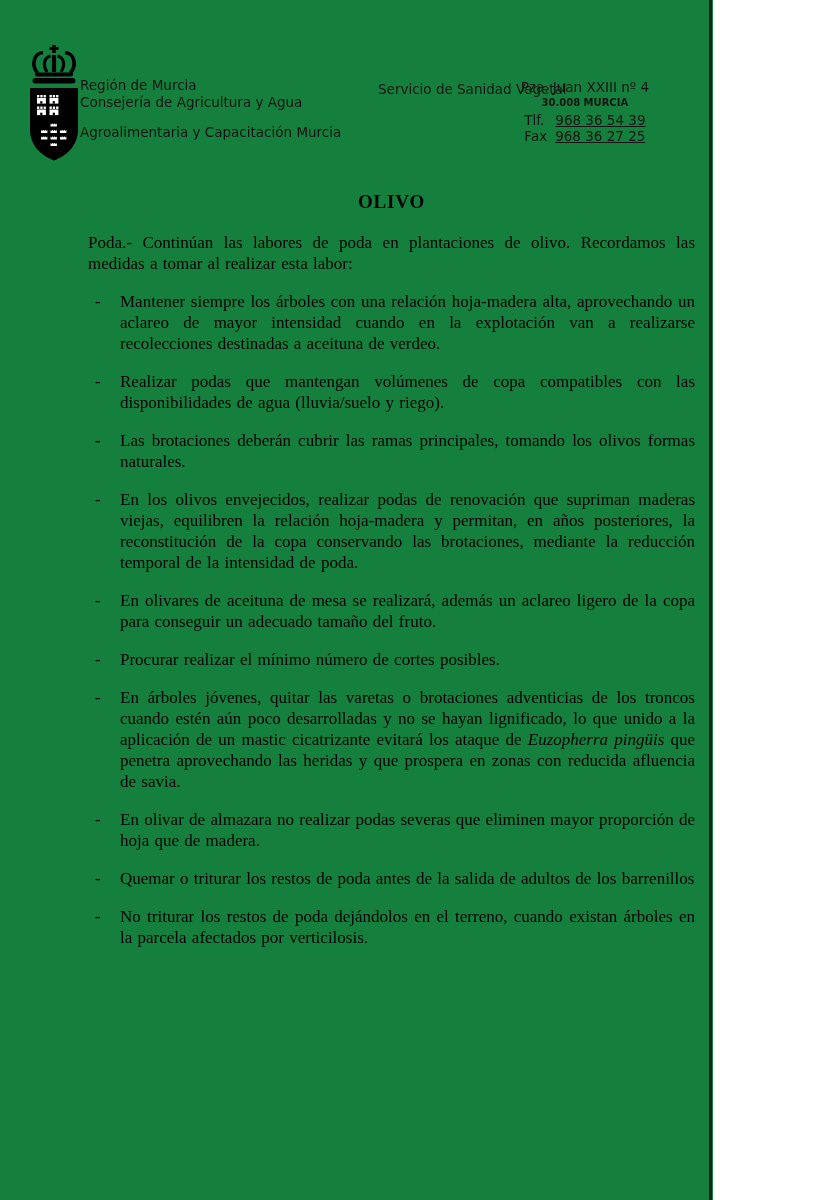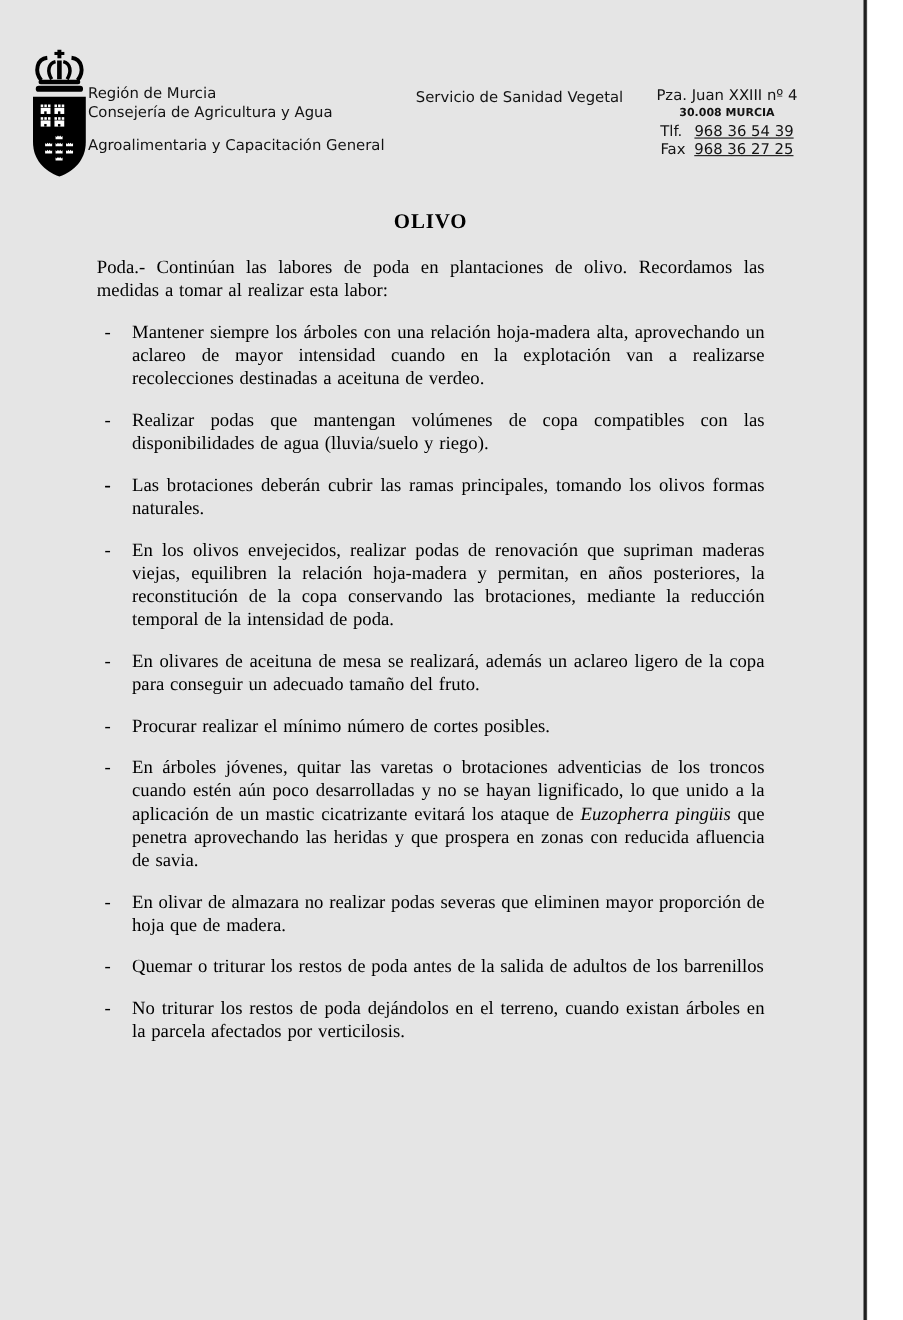--- a/index.html
+++ b/index.html
@@ -6,22 +6,22 @@
   html,body { background:#ffffff; }
   body {
     width:821px; height:1200px;
     font-family:"Liberation Serif", serif;
     color:#000;
     position:relative;
     overflow:hidden;
   }
   .page {
     position:relative;
-    width:789px; height:1200px;
-    background:#e5e5e5;
+    width:713px; height:1200px;
+    background:#15803d;
   }
   
   .scan-edge {
     position:absolute; top:0; right:1px;
     width:3px; height:1200px;
     background:#1f1f1f;
   }
 
   
   .logo {
@@ -173,21 +173,21 @@
       </g>
     </svg>
   </div>
 
   <div class="org-block hdr-sans">
     <div>Región de Murcia</div>
     <div>Consejería de Agricultura y Agua</div>
   </div>
 
   <div class="dept-block hdr-sans">
-    <div>Agroalimentaria y Capacitación General</div>
+    <div>Agroalimentaria y Capacitación Murcia</div>
   </div>
 
   <div class="service-block hdr-sans">Servicio de Sanidad Vegetal</div>
 
   <div class="address-block hdr-sans">
     <div>Pza. Juan XXIII nº 4</div>
     <div class="address-city">30.008 MURCIA</div>
     <div><span class="addr-label">Tlf.</span><span class="addr-num">968 36 54 39</span></div>
     <div><span class="addr-label">Fax</span><span class="addr-num fax">968 36 27 25</span></div>
   </div>

